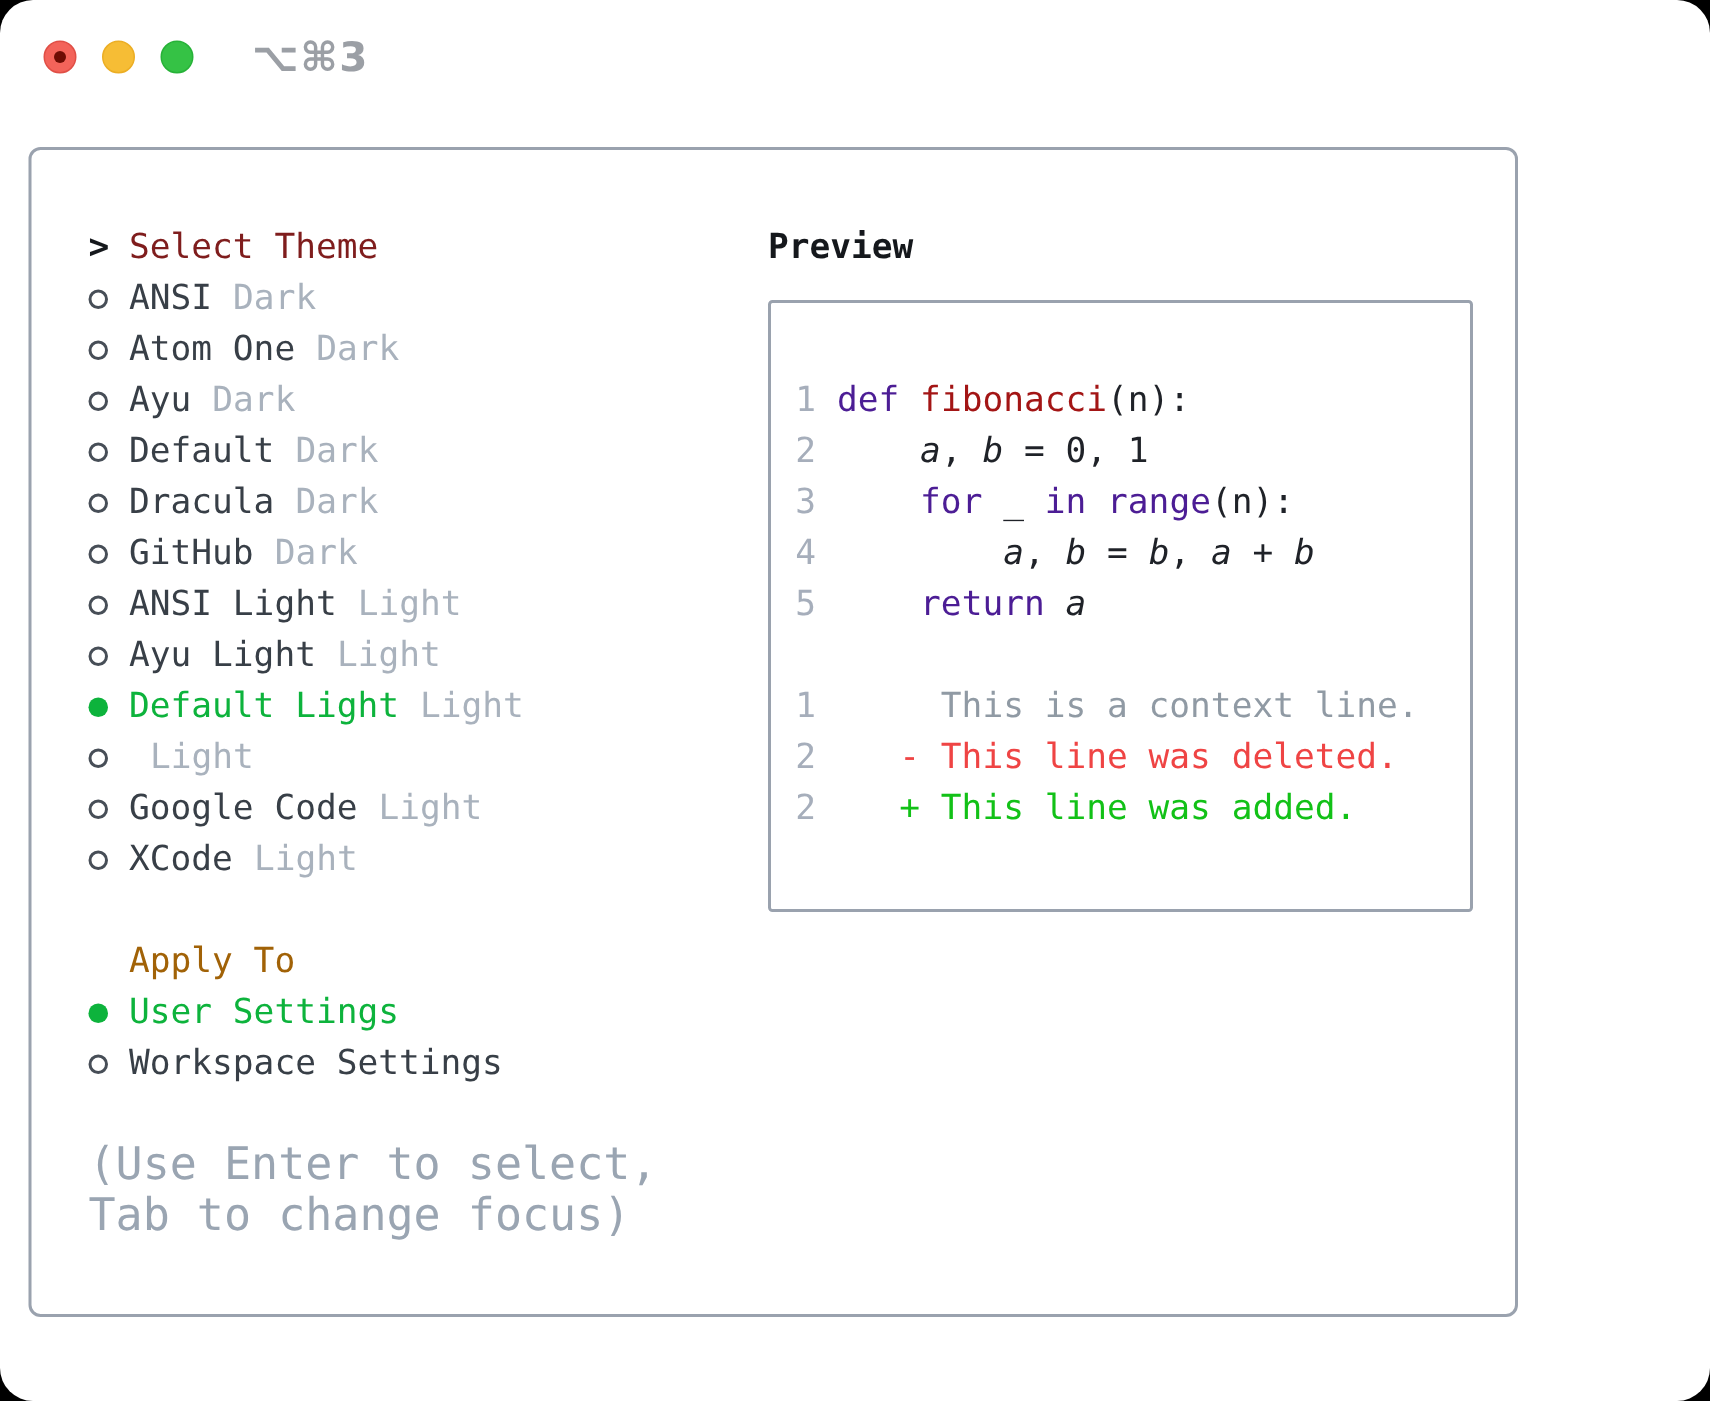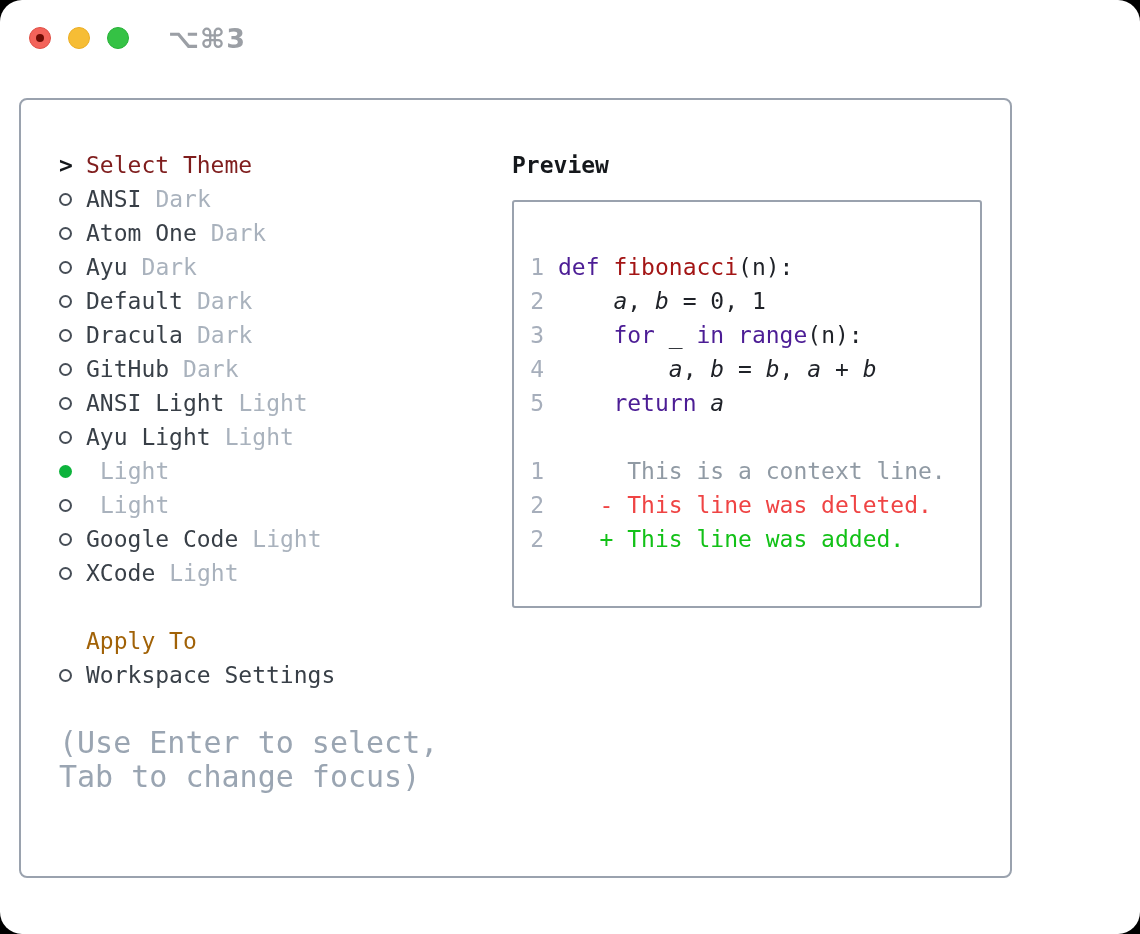--- a/index.html
+++ b/index.html
@@ -109,34 +109,35 @@
 
       <div id="theme-list">
           <div class="row"><span class="marker"><span class="circle-o"></span></span><span class="theme-name">ANSI</span><span class="variant-tag">Dark</span></div>
           <div class="row"><span class="marker"><span class="circle-o"></span></span><span class="theme-name">Atom One</span><span class="variant-tag">Dark</span></div>
           <div class="row"><span class="marker"><span class="circle-o"></span></span><span class="theme-name">Ayu</span><span class="variant-tag">Dark</span></div>
           <div class="row"><span class="marker"><span class="circle-o"></span></span><span class="theme-name">Default</span><span class="variant-tag">Dark</span></div>
           <div class="row"><span class="marker"><span class="circle-o"></span></span><span class="theme-name">Dracula</span><span class="variant-tag">Dark</span></div>
           <div class="row"><span class="marker"><span class="circle-o"></span></span><span class="theme-name">GitHub</span><span class="variant-tag">Dark</span></div>
           <div class="row"><span class="marker"><span class="circle-o"></span></span><span class="theme-name">ANSI Light</span><span class="variant-tag">Light</span></div>
           <div class="row"><span class="marker"><span class="circle-o"></span></span><span class="theme-name">Ayu Light</span><span class="variant-tag">Light</span></div>
-          <div class="row"><span class="marker"><span class="circle-f"></span></span><span class="variant-tag">Light</span></div>
+          <div class="row"><span class="marker"><span class="circle-f"></span></span><span class="theme-name selected">Default Light</span><span class="variant-tag">Light</span></div>
           <div class="row"><span class="marker"><span class="circle-o"></span></span><span class="variant-tag">Light</span></div>
           <div class="row"><span class="marker"><span class="circle-o"></span></span><span class="theme-name">Google Code</span><span class="variant-tag">Light</span></div>
           <div class="row"><span class="marker"><span class="circle-o"></span></span><span class="theme-name">XCode</span><span class="variant-tag">Light</span></div>
         </div>
 
       <div class="row blank"></div>
 
       <div class="row">
         <span class="marker"></span>
         <span class="subhdr">Apply To</span>
       </div>
 
       <div id="apply-list">
+          <div class="row"><span class="marker"><span class="circle-f"></span></span><span class="apply-label selected">User Settings</span></div>
           <div class="row"><span class="marker"><span class="circle-o"></span></span><span class="apply-label">Workspace Settings</span></div>
         </div>
 
       <div class="hint">(Use Enter to select, Tab to change focus)</div>
     </div>
 
     <div class="col-right">
       <div class="preview-title">Preview</div>
       <div class="preview-box" id="preview-box">
           <div class="code-row"><span class="lnum">1</span><span class="code-text"><span class="tok-kw">def</span><span> </span><span class="tok-fn">fibonacci</span><span>(n):</span></span></div>

